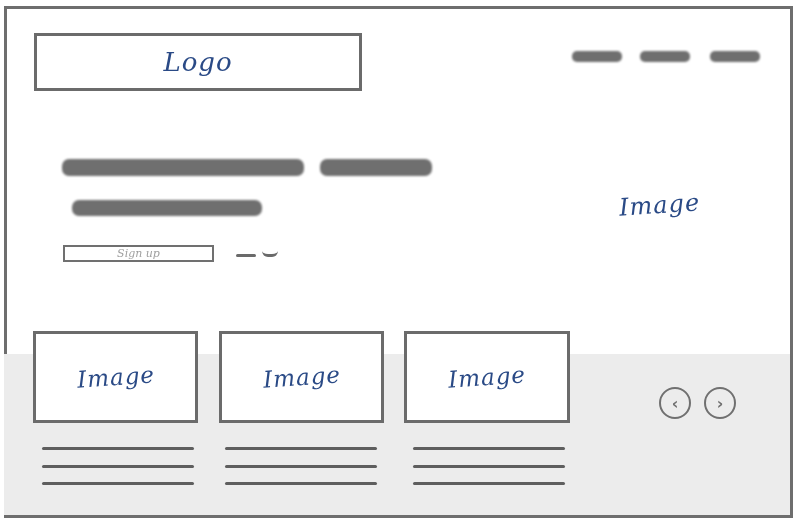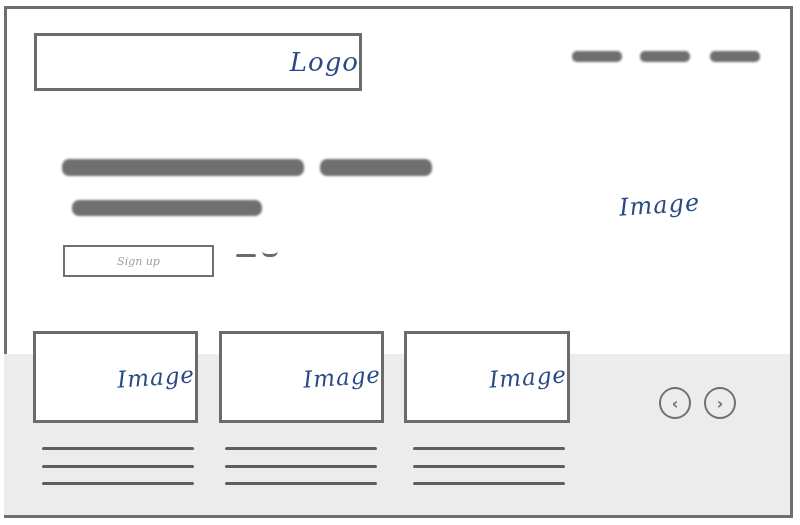--- a/index.html
+++ b/index.html
@@ -1,24 +1,24 @@
 <!DOCTYPE html>
 <html><head>
 <meta charset="utf-8">
 <style>
   html, body { margin:0; padding:0; background:#ffffff; }
   body { width:800px; height:525px; position:relative; overflow:hidden; font-family:"DejaVu Sans", sans-serif; }
   .frame { position:absolute; left:4px; top:6px; width:789px; height:512px; border:3px solid #6e6e6e; box-sizing:border-box; background:#fff; }
   .band { position:absolute; left:4px; top:354px; width:786px; height:161px; background:#ececec; }
-  .box { position:absolute; border:3px solid #6b6b6b; box-sizing:border-box; background:#fff; display:flex; align-items:center; justify-content:flex-end; }
+  .box { position:absolute; border:3px solid #6b6b6b; box-sizing:border-box; background:#fff; display:flex; align-items:center; justify-content:center; }
   .hand { font-family:"DejaVu Serif", serif; font-style:italic; color:#2a4a86; letter-spacing:1px; }
   .scribble { position:absolute; background:#6f6f6f; border-radius:7px; filter:blur(1.2px); }
   .navdash { position:absolute; height:11px; background:#6f6f6f; border-radius:5px; filter:blur(1px); }
   .line { position:absolute; height:3px; background:#5e5e5e; border-radius:2px; }
-  .signup { position:absolute; left:63px; top:245px; width:151px; height:32px; border:2px solid #707070; box-sizing:border-box; display:flex; align-items:center; justify-content:center; color:#a0a0a0; font-family:"DejaVu Serif", serif; font-style:italic; font-size:11px; background:#fff; }
+  .signup { position:absolute; left:63px; top:245px; width:151px; height:17px; border:2px solid #707070; box-sizing:border-box; display:flex; align-items:center; justify-content:center; color:#a0a0a0; font-family:"DejaVu Serif", serif; font-style:italic; font-size:11px; background:#fff; }
   .circle { position:absolute; width:32px; height:32px; border:2px solid #707070; border-radius:50%; box-sizing:border-box; display:flex; align-items:center; justify-content:center; color:#707070; font-size:16px; font-weight:bold; }
 </style>
 </head>
 <body>
 
 <div class="frame"></div>
 <div class="band"></div>
 
 <div class="box" style="left:34px;top:33px;width:328px;height:58px;">
   <span class="hand" style="font-size:26px;">Logo</span>

